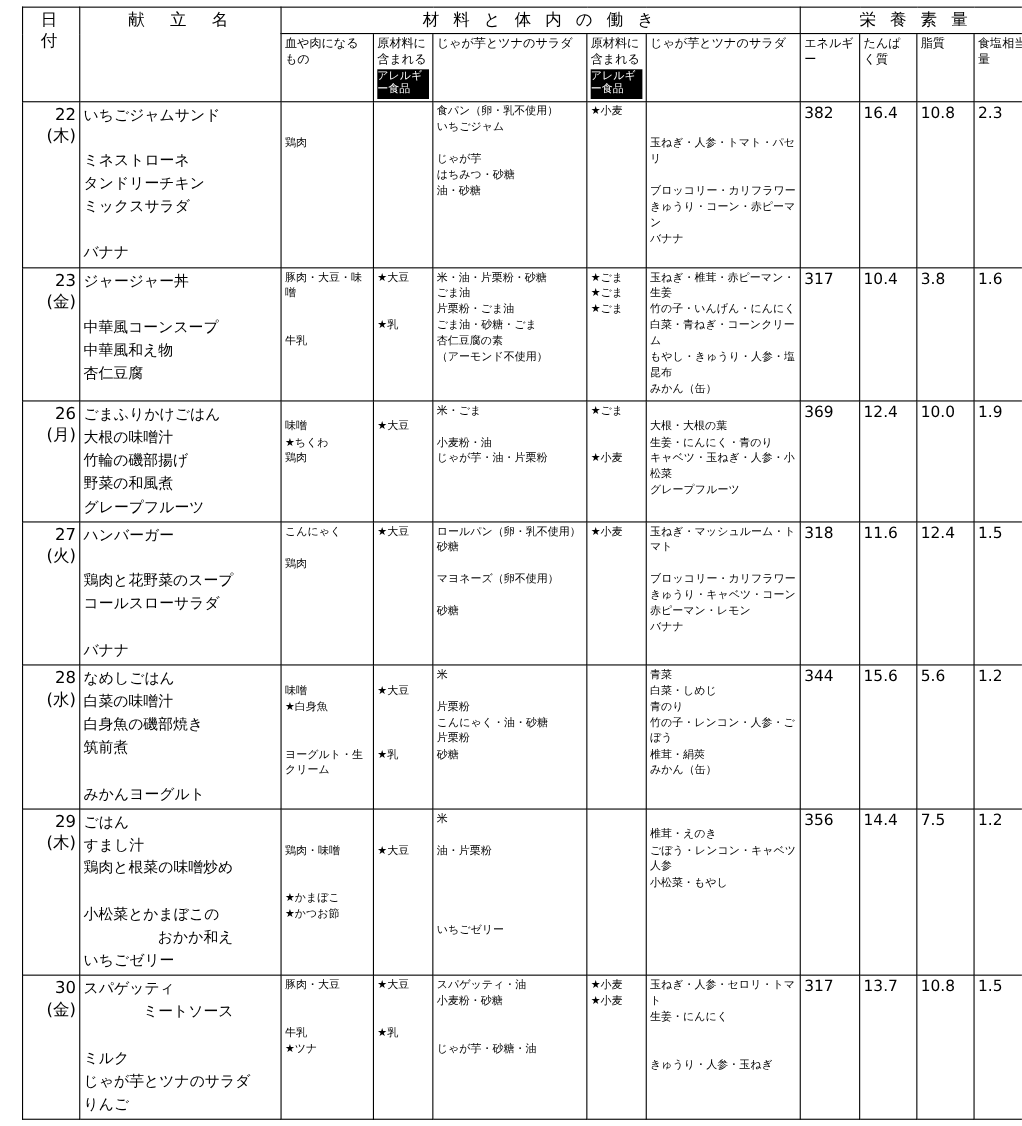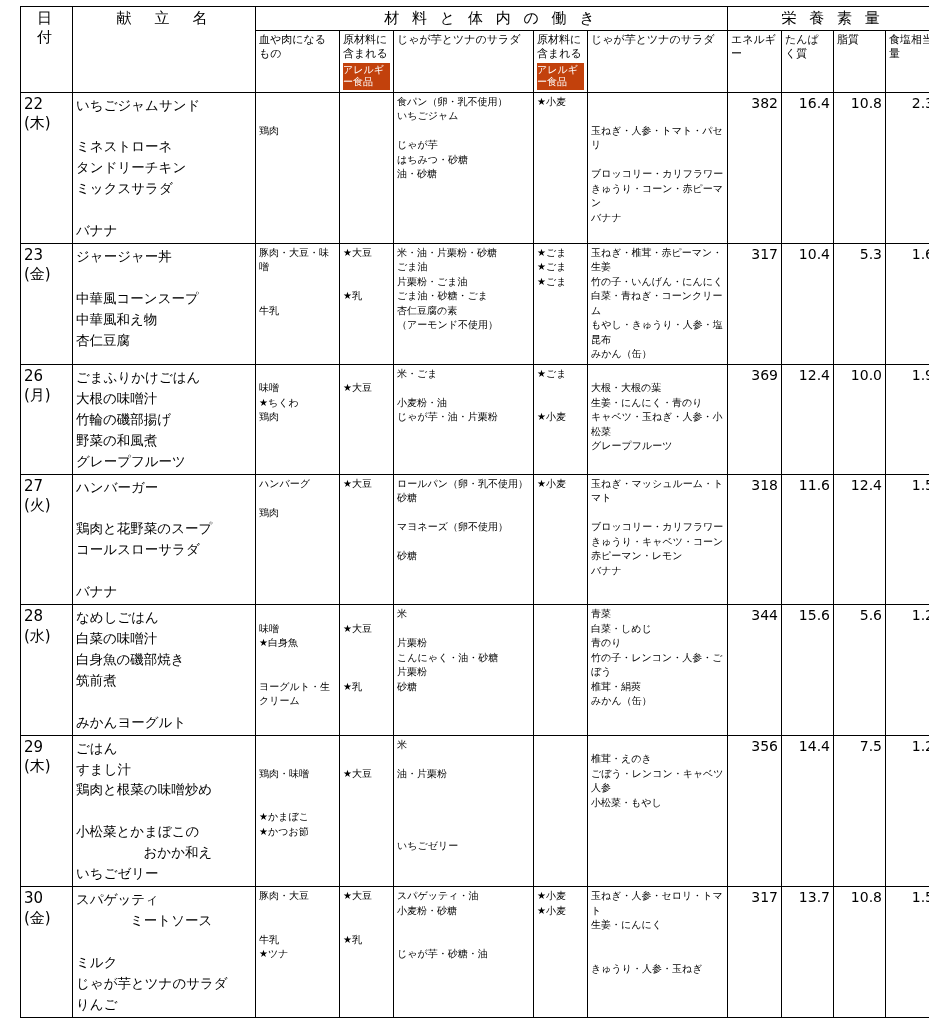--- a/index.html
+++ b/index.html
@@ -60,55 +60,55 @@
   .nutr-head {
     font-size: 15px;
     letter-spacing: 4px;
   }
   .allergen-head {
     font-size: 10px;
     line-height: 1.2;
   }
   .allergen-head .band {
     display: block;
-    background: #c2410c;
+    background: #000000;
     color: #fff;
     font-size: 10px;
     padding: 1px 0;
     margin-top: 2px;
     letter-spacing: 0px;
   }
   .vhead {
     font-size: 12px;
     text-align: center;
     vertical-align: middle;
     line-height: 1.15;
   }
   
   td.c-date {
-    text-align: left;
+    text-align: right;
     vertical-align: middle;
     font-size: 15px;
     line-height: 1.3;
   }
   td.c-menu {
     font-size: 13.5px;
     line-height: 1.55;
     padding-left: 10px;
   }
   td.c-body, td.c-energy-group {
     font-size: 10px;
     line-height: 1.45;
   }
   td.c-allergen {
     font-size: 10px;
     line-height: 1.45;
   }
   td.c-num {
-    text-align: right;
+    text-align: left;
     vertical-align: middle;
     font-size: 14px;
   }
   .cellwrap { white-space: pre-line; }
 </style>
 </head>
 <body>
 
 <div class="page">
   <table class="menu">
@@ -209,21 +209,21 @@
         <td class="c-allergen cellwrap">★ごま
 ★ごま
 ★ごま</td>
         <td class="c-body cellwrap">玉ねぎ・椎茸・赤ピーマン・生姜
 竹の子・いんげん・にんにく
 白菜・青ねぎ・コーンクリーム
 もやし・きゅうり・人参・塩昆布
 みかん（缶）</td>
         <td class="c-num">317</td>
         <td class="c-num">10.4</td>
-        <td class="c-num">5.3</td>
+        <td class="c-num">3.8</td>
         <td class="c-num">1.6</td>
       </tr>
 
       <tr style="height:100px">
         <td class="c-date cellwrap">26
 (月)</td>
         <td class="c-menu cellwrap">ごまふりかけごはん
 大根の味噌汁
 竹輪の磯部揚げ
 野菜の和風煮
@@ -255,21 +255,21 @@
 
       <tr style="height:116px">
         <td class="c-date cellwrap">27
 (火)</td>
         <td class="c-menu cellwrap">ハンバーガー
 
 鶏肉と花野菜のスープ
 コールスローサラダ
 
 バナナ</td>
-        <td class="c-body cellwrap">ハンバーグ
+        <td class="c-body cellwrap">こんにゃく
 
 鶏肉</td>
         <td class="c-allergen cellwrap">★大豆</td>
         <td class="c-body cellwrap">ロールパン（卵・乳不使用）
 砂糖
 
 マヨネーズ（卵不使用）
 
 砂糖</td>
         <td class="c-allergen cellwrap">★小麦</td>

